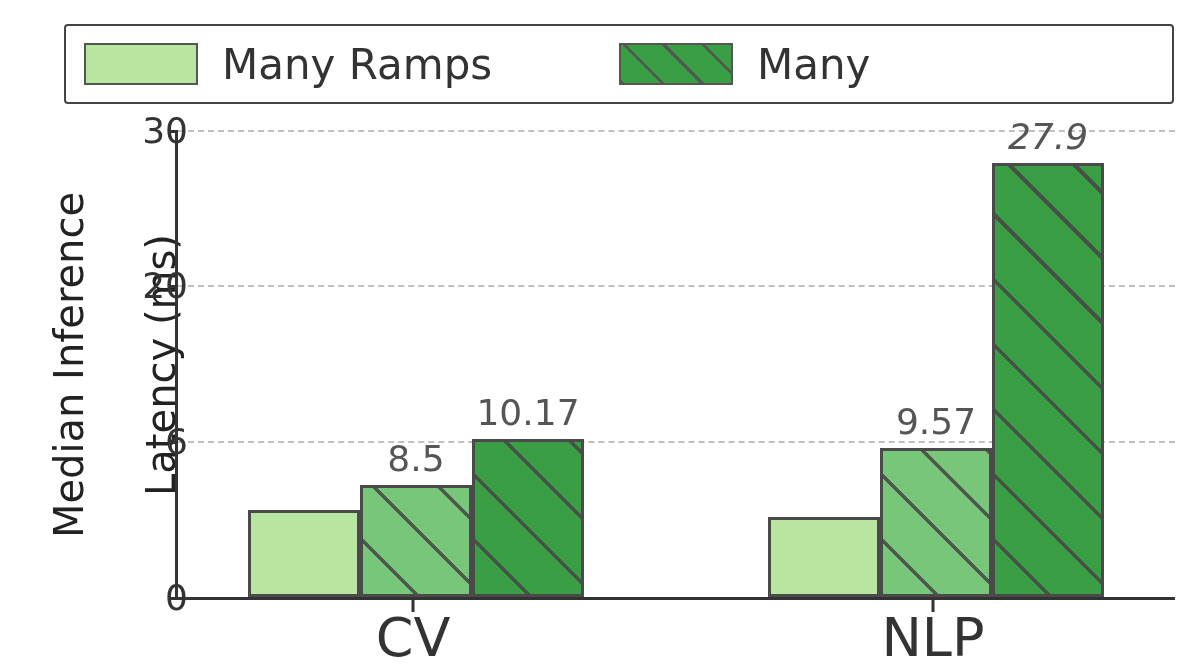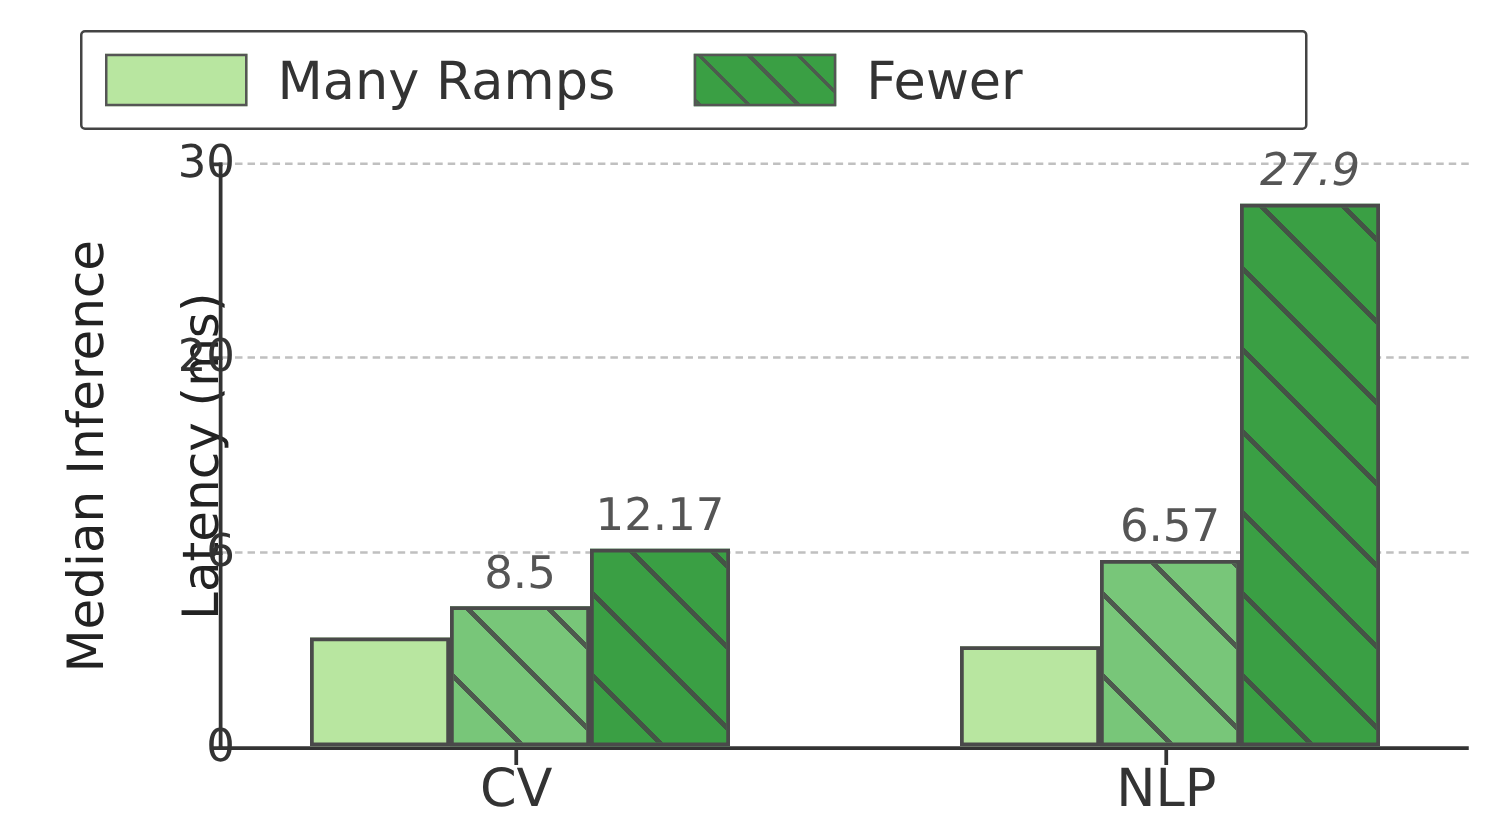--- a/index.html
+++ b/index.html
@@ -16,21 +16,21 @@
     left: 0; top: 0;
     width: 1200px;
     height: 671px;
   }
 
   
   .legend {
     position: absolute;
     left: 64px;
     top: 24px;
-    width: 982px;
+    width: 1110px;
     height: 80px;
     border: 2px solid #444;
     border-radius: 4px;
     background: #fff;
     display: flex;
     align-items: center;
     box-sizing: border-box;
     padding: 0 18px;
   }
   .legend-item {
@@ -144,21 +144,21 @@
     color: #555;
     text-align: center;
     transform: translate(-50%, -100%);
     white-space: nowrap;
     padding-bottom: 4px;
   }
 
   .x-tick-label {
     position: absolute;
     top: 606px;
-    font-size: 42px;
+    font-size: 54px;
     color: #333;
     transform: translateX(-50%);
   }
   .x-tick-mark {
     position: absolute;
     top: 600px;
     width: 3px;
     height: 12px;
     background: #333;
     transform: translateX(-50%);
@@ -169,21 +169,21 @@
 
 <div class="chart-wrap">
 
   <div class="legend">
     <div class="legend-item">
       <div class="legend-swatch light"></div>
       <div class="legend-label">Many Ramps</div>
     </div>
     <div class="legend-item">
       <div class="legend-swatch dark hatch"></div>
-      <div class="legend-label">Fewer</div>
+      <div class="legend-label">Many</div>
     </div>
   </div>
 
   <div class="y-axis-label">
     <span class="line1">Median Inference</span>
     <span class="line2">Latency (ms)</span>
   </div>
 
   <div class="plot">
 
@@ -200,22 +200,22 @@
 
     <div class="bar light" style="left:70px;  height:87px;"></div>
     <div class="bar mid hatch" style="left:182px; height:112px;"></div>
     <div class="bar dark hatch" style="left:294px; height:158px;"></div>
 
     <div class="bar light" style="left:590px; height:80px;"></div>
     <div class="bar mid hatch" style="left:702px; height:149px;"></div>
     <div class="bar dark hatch" style="left:814px; height:434px;"></div>
 
     <div class="bar-label" style="left:238px; top:353px;">8.5</div>
-    <div class="bar-label" style="left:350px; top:307px;">12.17</div>
-    <div class="bar-label" style="left:758px; top:316px;">6.57</div>
+    <div class="bar-label" style="left:350px; top:307px;">10.17</div>
+    <div class="bar-label" style="left:758px; top:316px;">9.57</div>
     <div class="bar-label" style="left:870px; top:31px;font-style:italic;">27.9</div>
   </div>
 
   <div class="y-tick-label" style="top:597px;">0</div>
   <div class="y-tick-label" style="top:441px;">6</div>
   <div class="y-tick-label" style="top:285px;">20</div>
   <div class="y-tick-label" style="top:130px;text-align:right;">30</div>
 
   <div class="x-tick-mark" style="left:413px;"></div>
   <div class="x-tick-label" style="left:413px;">CV</div>

